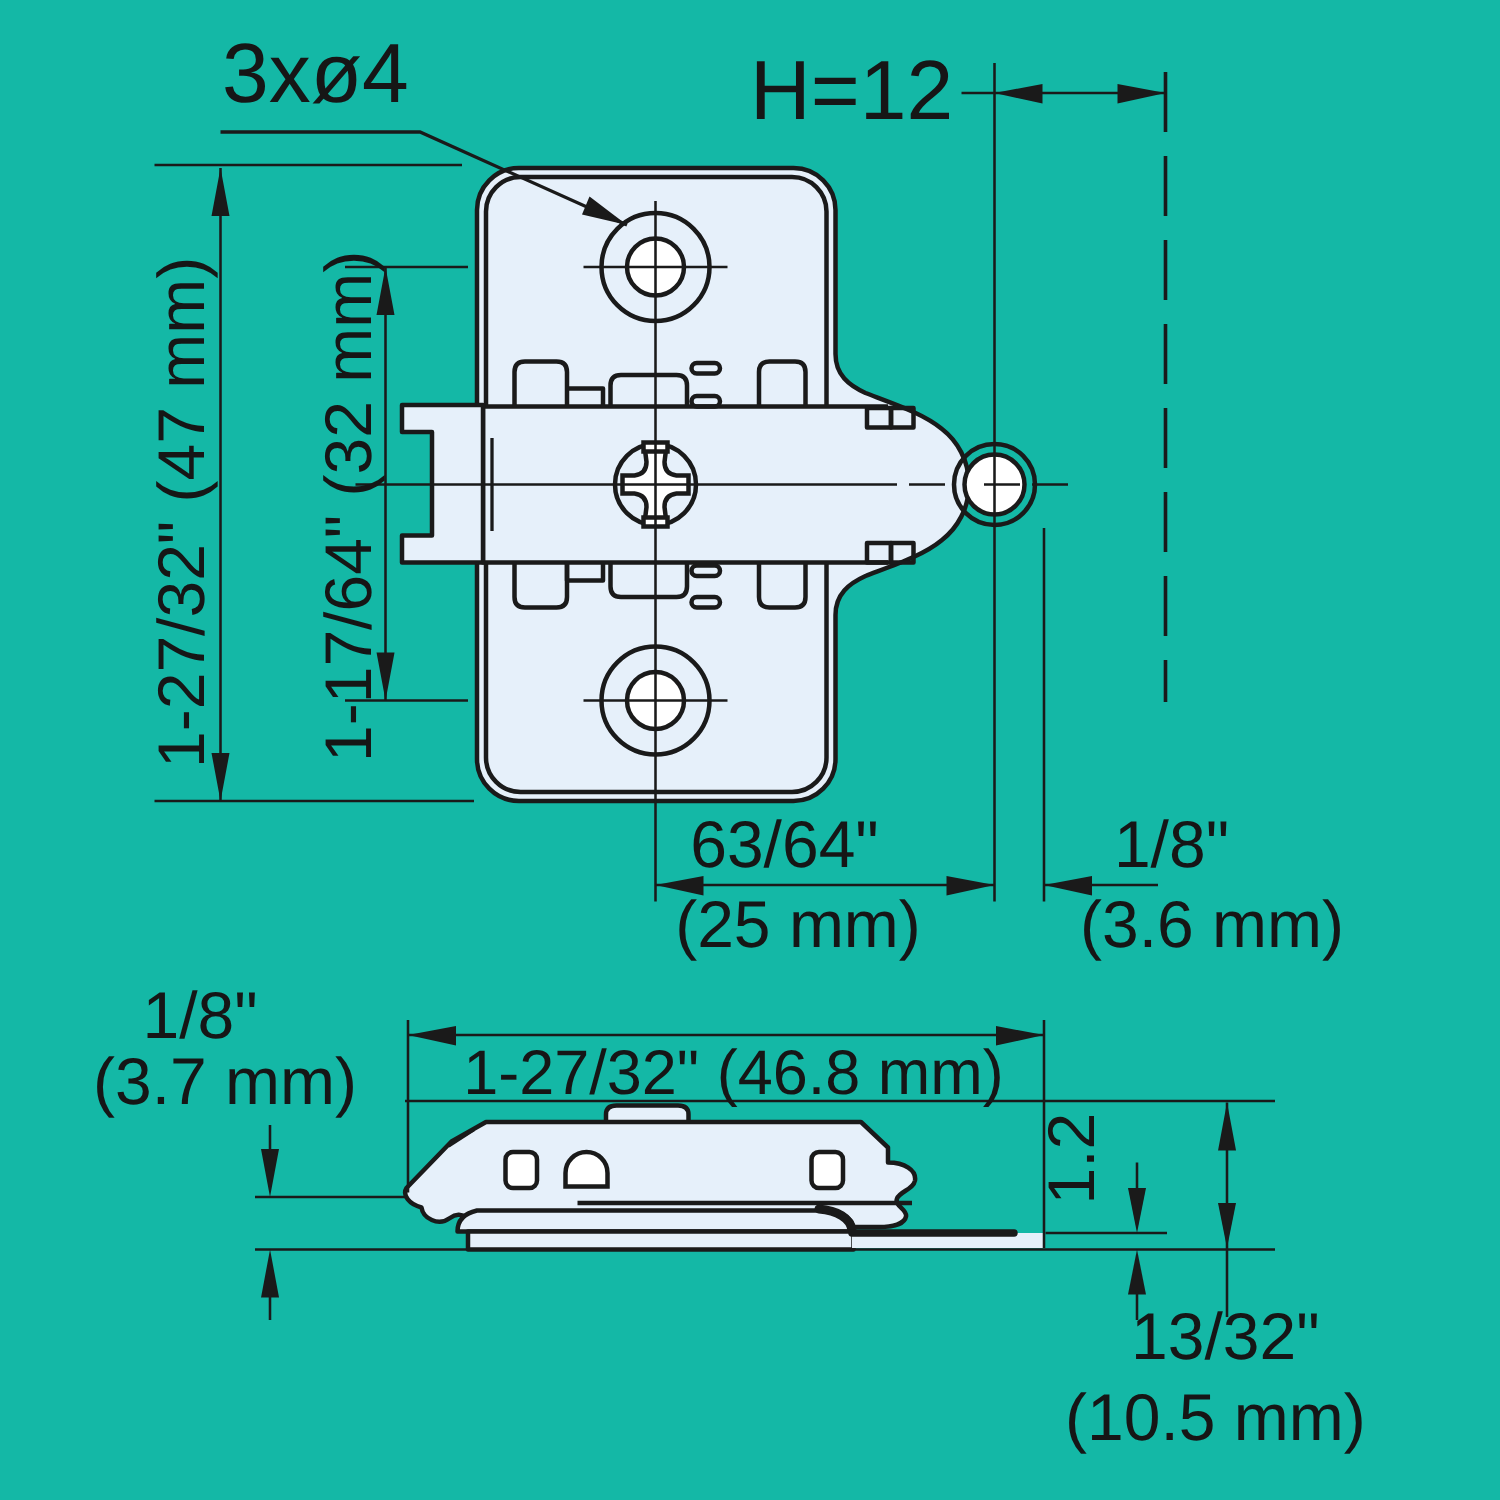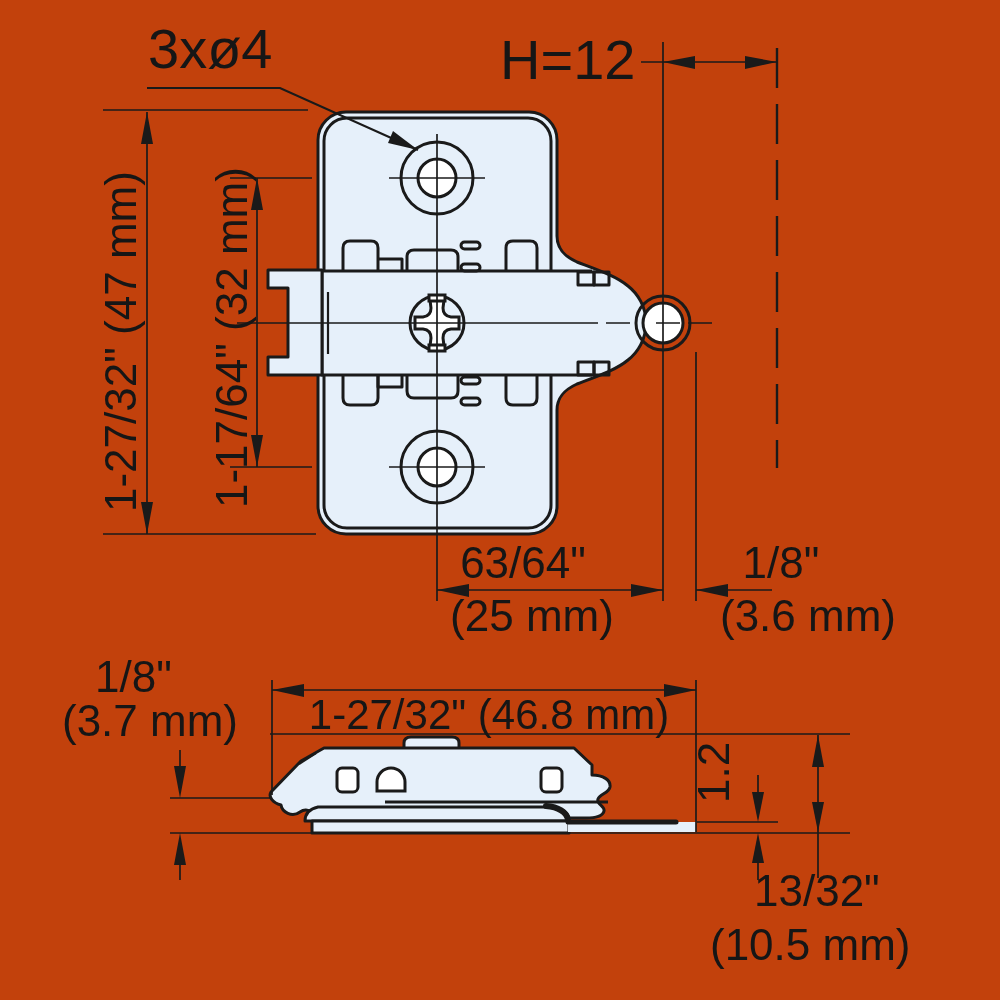--- a/index.html
+++ b/index.html
@@ -1,16 +1,16 @@
 <!DOCTYPE html>
 <html><head>
 <meta charset="utf-8">
 <style>
   html,body{margin:0;padding:0;background:#ffffff;}
-  .stage{width:1000px;height:1000px;position:relative;background:#c2410c;overflow:hidden;}
+  .stage{width:1000px;height:1000px;position:relative;background:#14b8a6;overflow:hidden;}
   svg{display:block;}
   text{font-family:"Liberation Sans",sans-serif;fill:#161616;}
   .callout{font-size:56px;}
   .dim{font-size:44px;}
   .dimsm{font-size:42px;}
   .outline{fill:#e6f0fa;stroke:#1a1a1a;stroke-width:3;stroke-linejoin:round;}
   .stroke3{fill:none;stroke:#1a1a1a;stroke-width:3;stroke-linejoin:round;}
   .thin{fill:none;stroke:#1a1a1a;stroke-width:1.7;}
   .lead{fill:none;stroke:#1a1a1a;stroke-width:2.2;}
   .whitehole{fill:#ffffff;stroke:#1a1a1a;stroke-width:3;}

